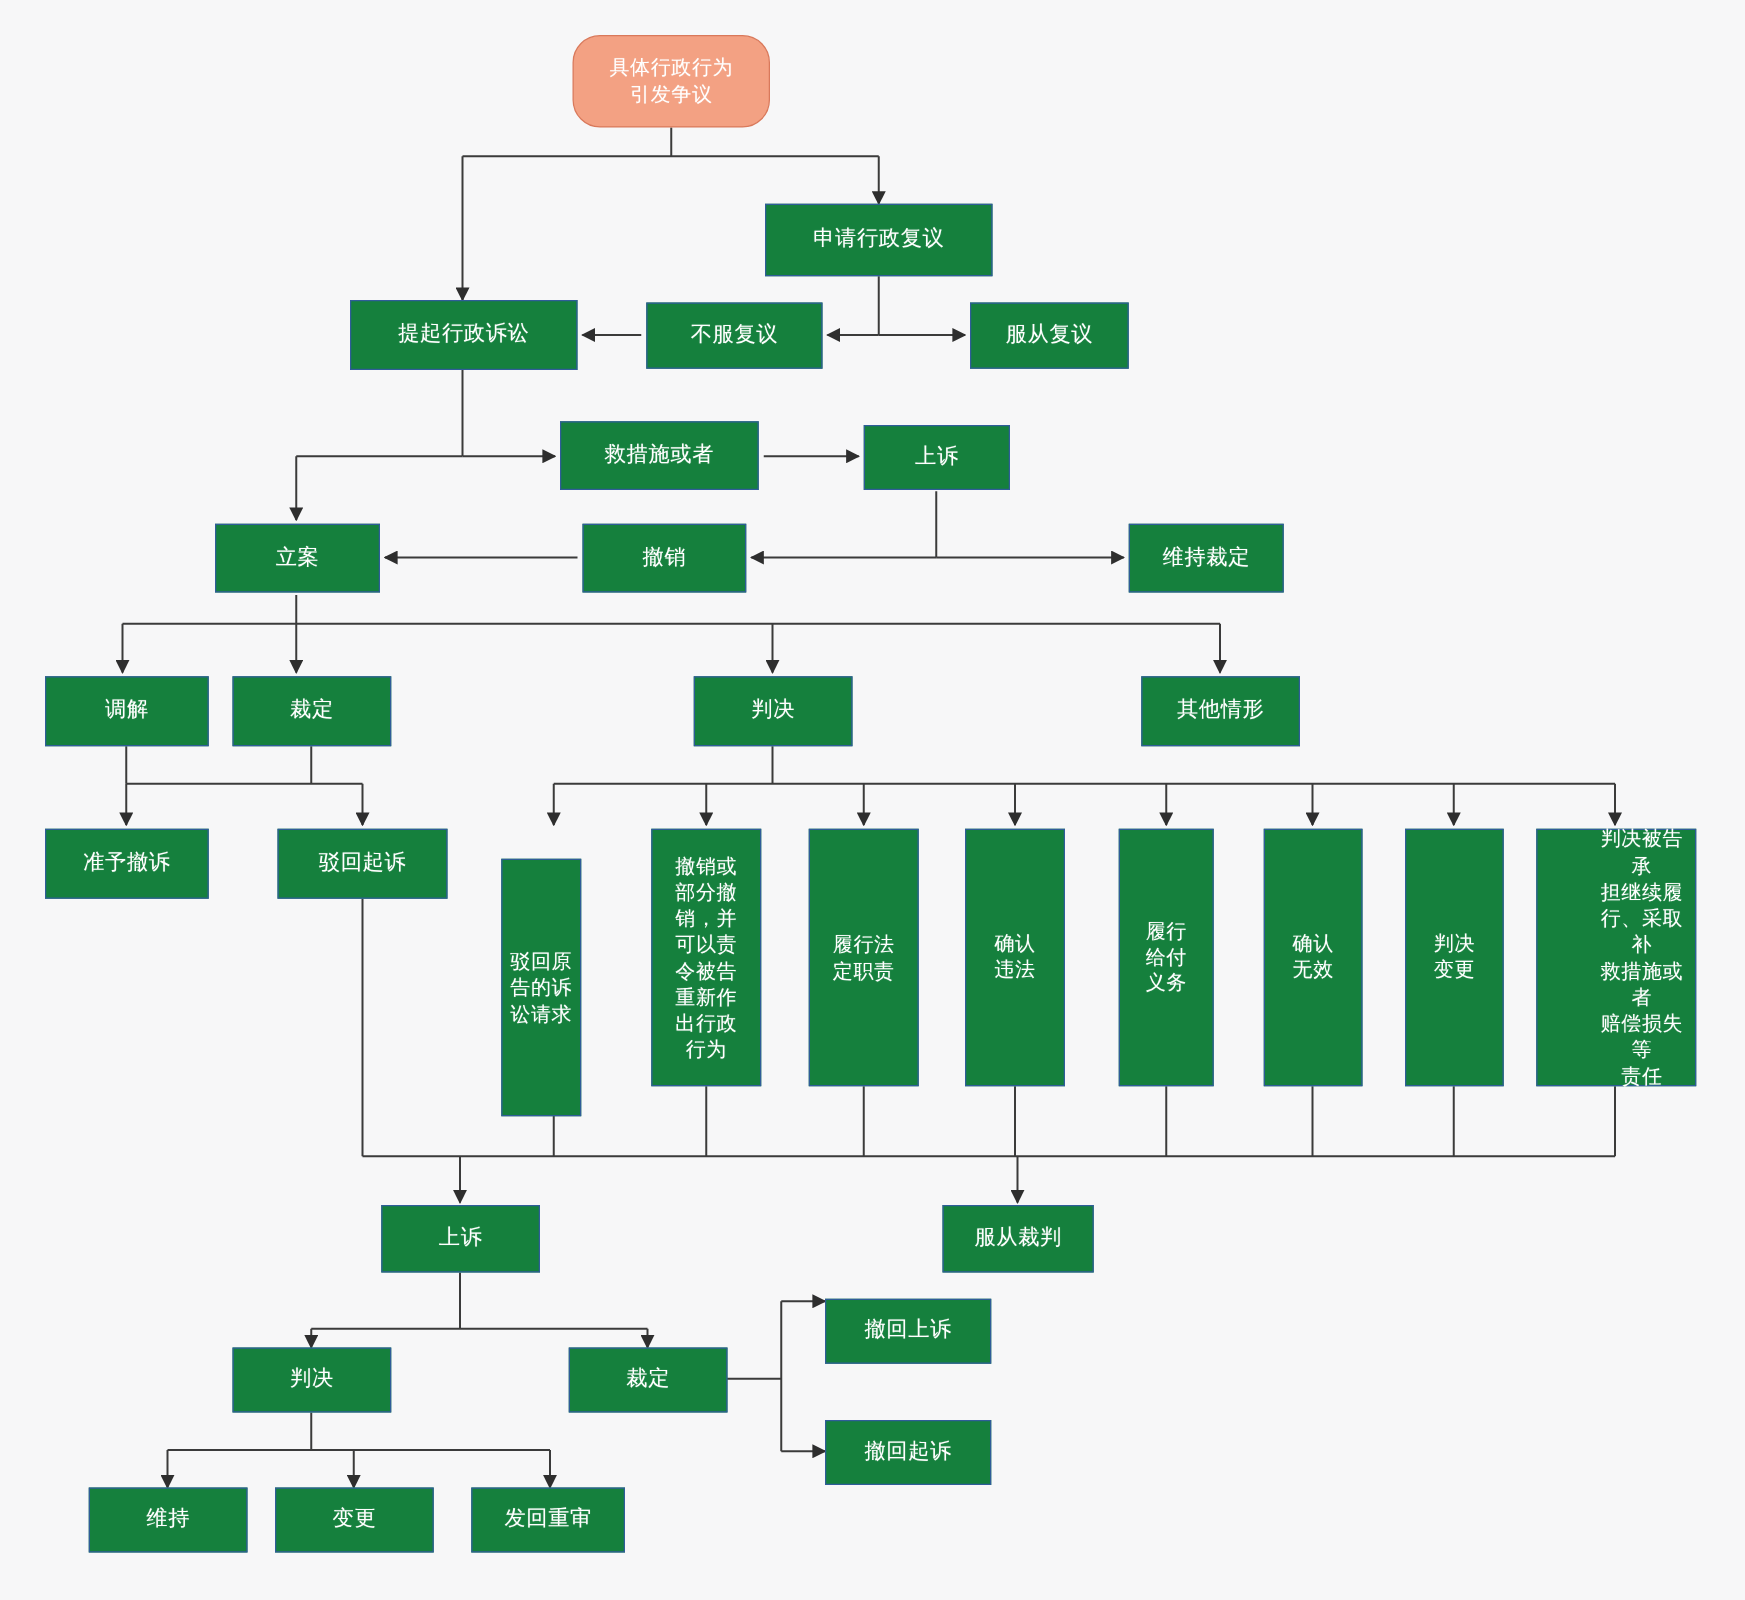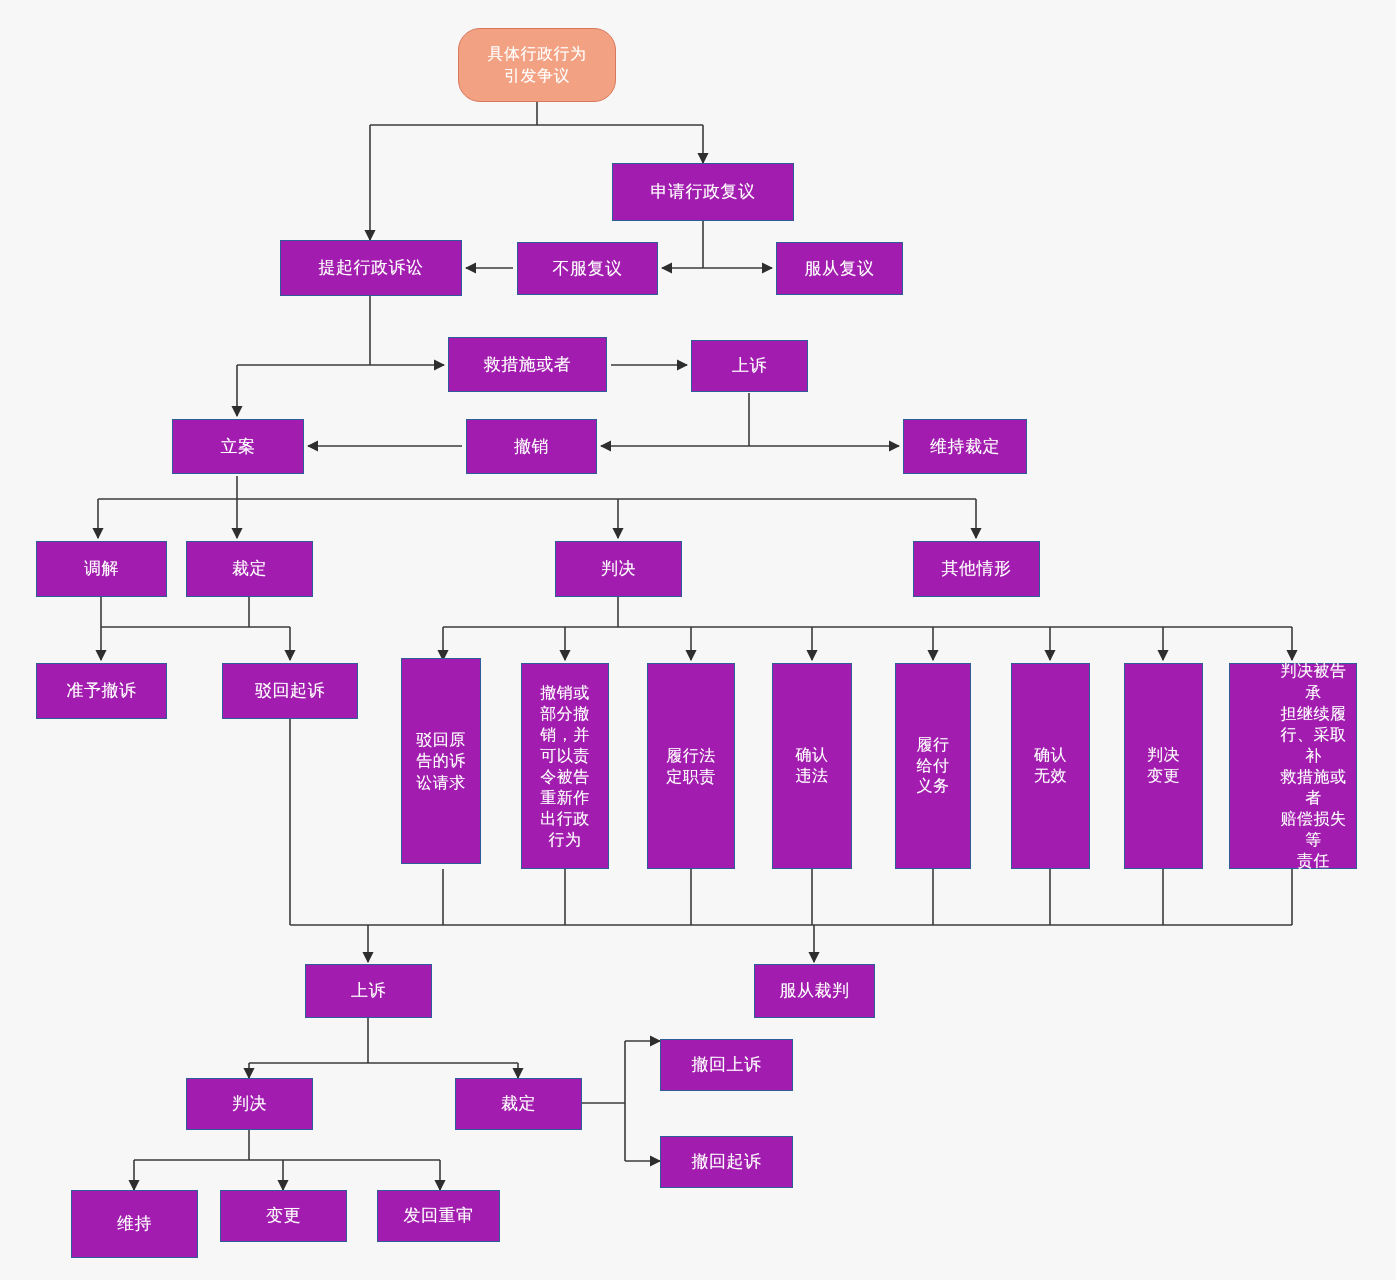--- a/index.html
+++ b/index.html
@@ -12,21 +12,21 @@
   }
   #canvas{position:relative;width:1396px;height:1280px;}
   svg#edges{position:absolute;left:0;top:0;width:1396px;height:1280px;pointer-events:none;}
 
   .node{
     position:absolute;
     box-sizing:border-box;
     display:flex;align-items:center;justify-content:center;
     text-align:center;
     color:#ffffff;
-    background:#a21caf;
+    background:#15803d;
     border:1.6px solid #2f5d99;
     font-size:17px;
     line-height:1.28;
     letter-spacing:0.5px;
     text-shadow:0 0 1px rgba(255,255,255,.35);
     padding:2px 4px;
     z-index:3;
   }
   .node.start{
     background:#f3a183;
@@ -191,21 +191,21 @@
   </div>
 
   <div class="node" style="left:36px;top:663px;width:131px;height:56px;">
     <span class="lbl">准予撤诉</span>
   </div>
 
   <div class="node" style="left:222px;top:663px;width:136px;height:56px;">
     <span class="lbl">驳回起诉</span>
   </div>
 
-  <div class="node tall" style="left:401px;top:658px;width:80px;height:206px;">
+  <div class="node tall" style="left:401px;top:687px;width:64px;height:206px;">
     <span class="lbl">驳回原
 告的诉
 讼请求</span>
   </div>
 
   <div class="node tall" style="left:521px;top:663px;width:88px;height:206px;">
     <span class="lbl">撤销或
 部分撤
 销，并
 可以责
@@ -267,21 +267,21 @@
   </div>
 
   <div class="node" style="left:660px;top:1039px;width:133px;height:52px;">
     <span class="lbl">撤回上诉</span>
   </div>
 
   <div class="node" style="left:660px;top:1136px;width:133px;height:52px;">
     <span class="lbl">撤回起诉</span>
   </div>
 
-  <div class="node" style="left:71px;top:1190px;width:127px;height:68px;">
+  <div class="node" style="left:71px;top:1190px;width:127px;height:52px;">
     <span class="lbl">维持</span>
   </div>
 
   <div class="node" style="left:220px;top:1190px;width:127px;height:52px;">
     <span class="lbl">变更</span>
   </div>
 
   <div class="node" style="left:377px;top:1190px;width:123px;height:52px;">
     <span class="lbl">发回重审</span>
   </div>

